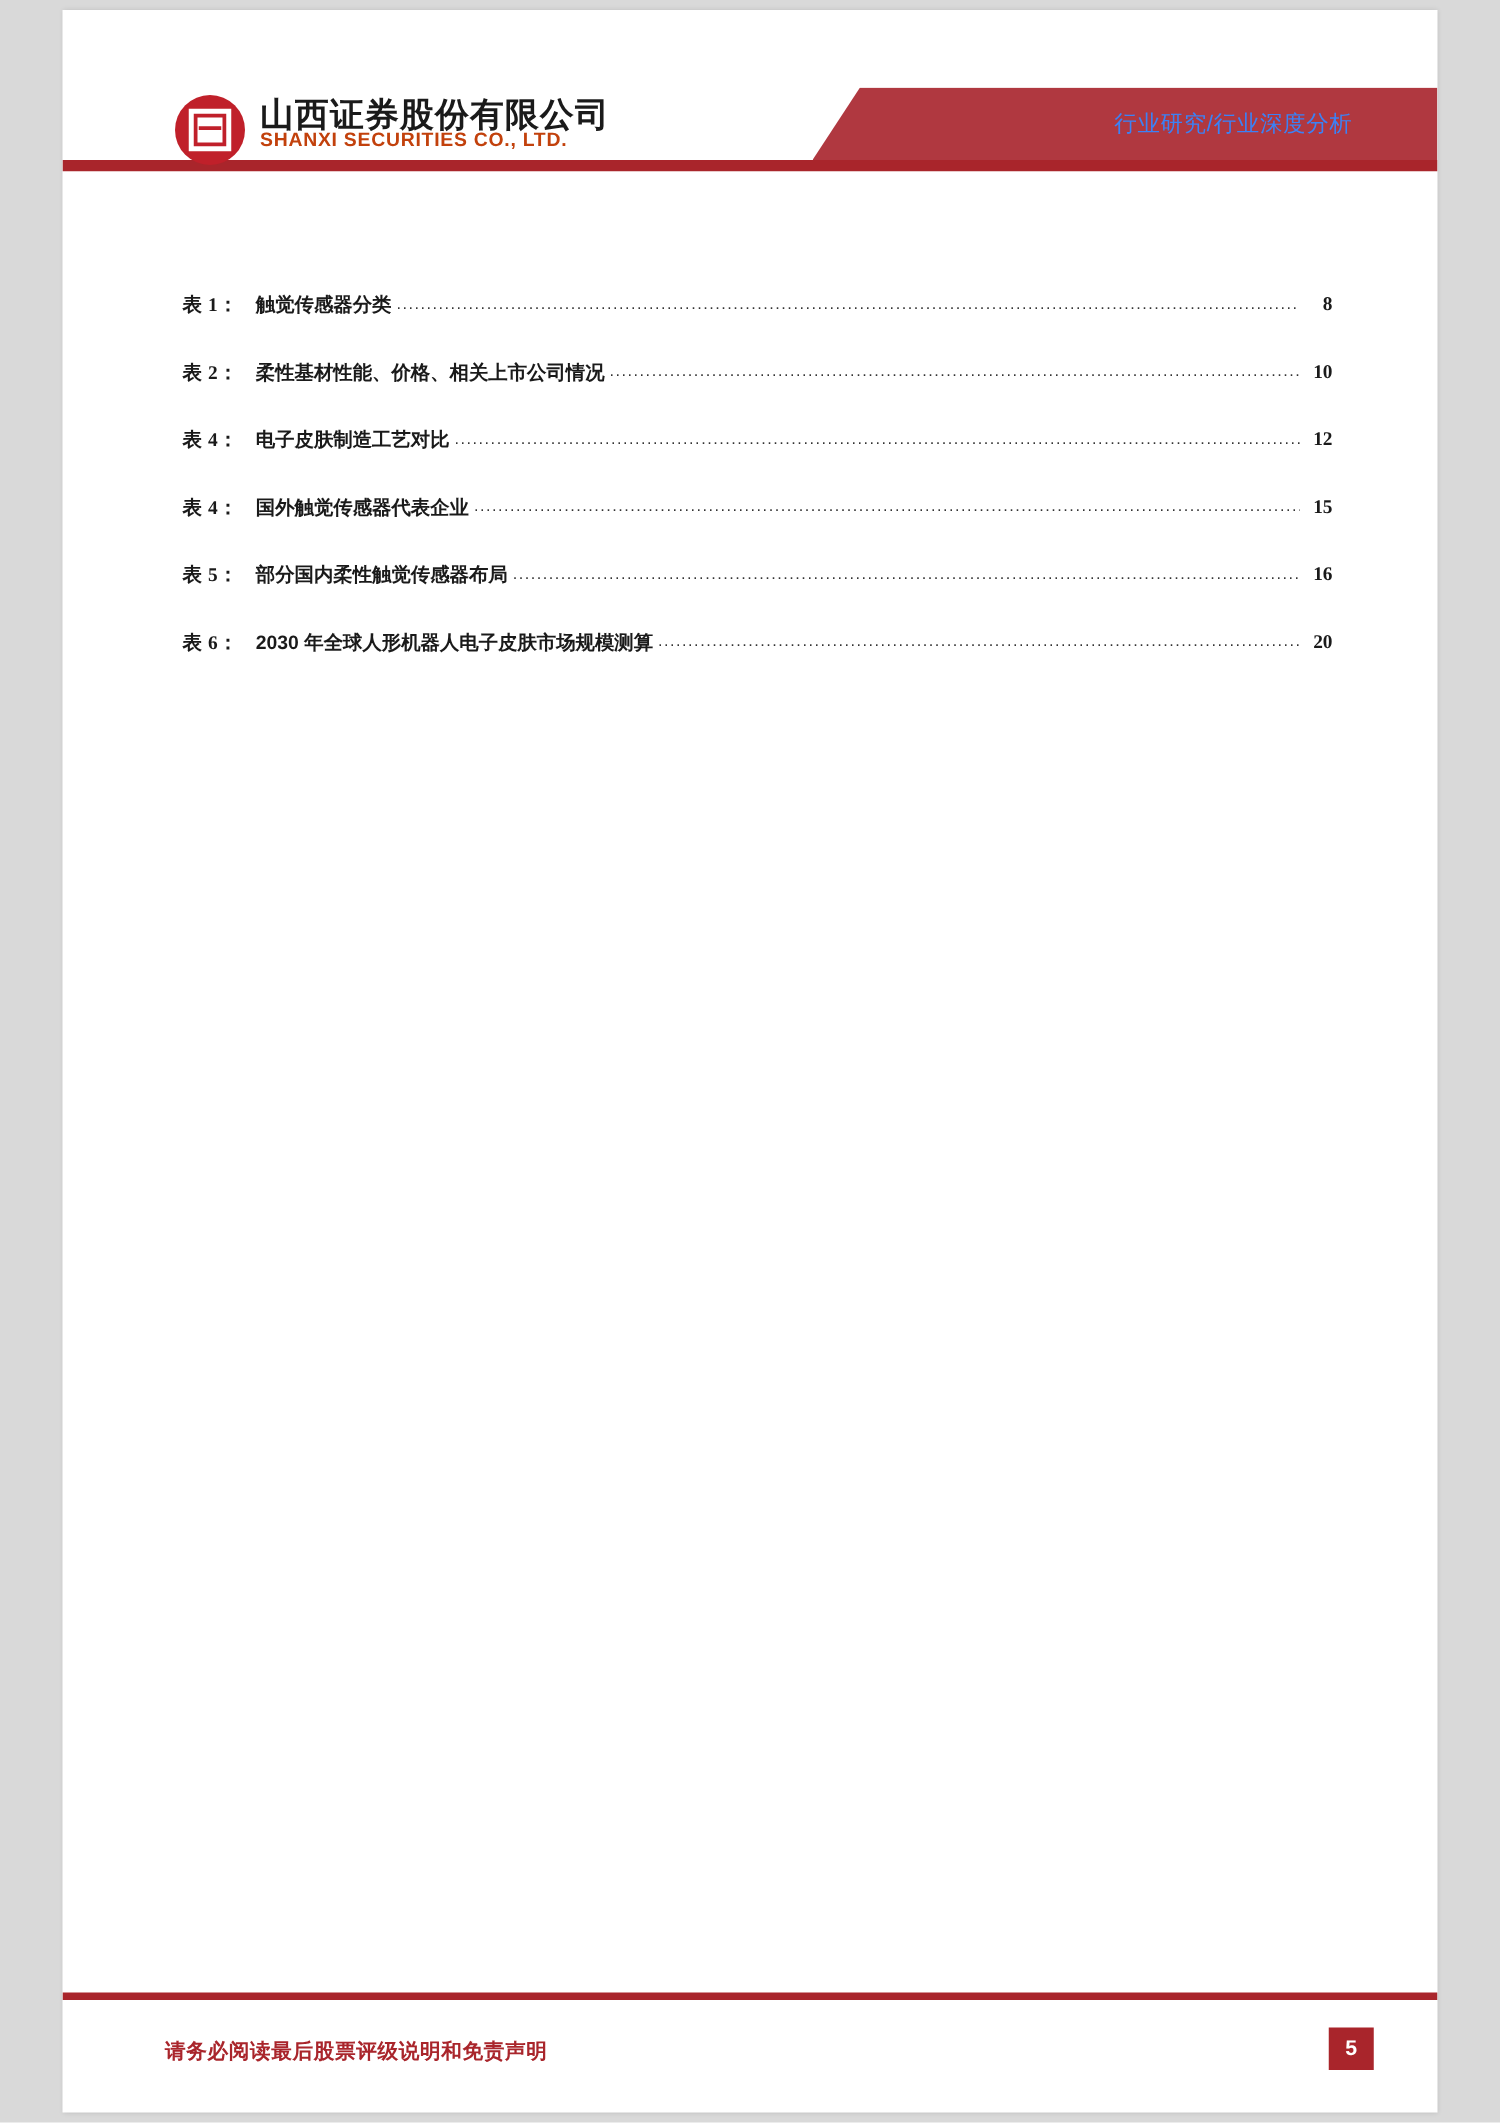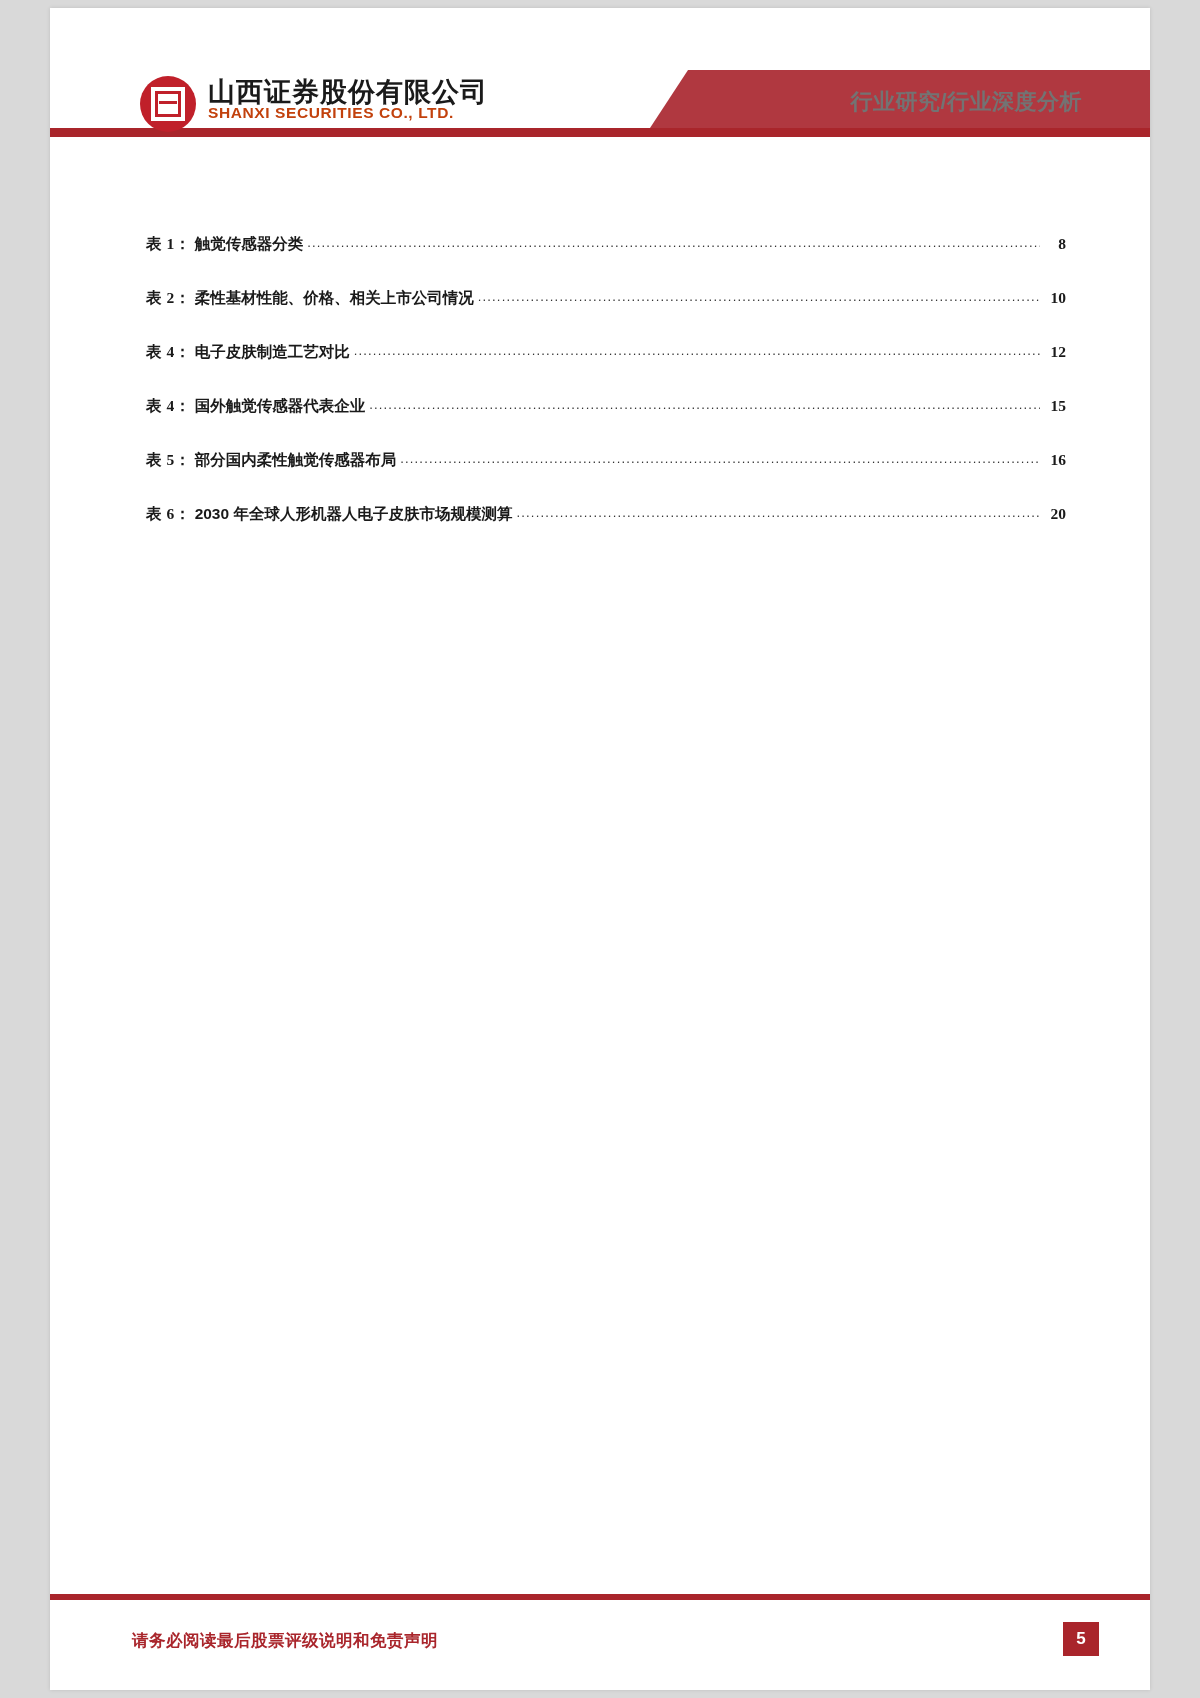--- a/index.html
+++ b/index.html
@@ -97,23 +97,23 @@
     top: 96px;
     font-size: 15.5px;
     font-weight: bold;
     color: #c2410c;
     letter-spacing: 0.6px;
   }
   .header-title {
     position: absolute;
     right: 68px;
     top: 79px;
-    font-size: 22px;
-    font-weight: bold;
-    color: #737373;
+    font-size: 18px;
+    font-weight: normal;
+    color: #3b82f6;
     letter-spacing: 0.5px;
   }
 
   
   .toc {
     position: absolute;
     left: 96px;
     top: 222px;
     width: 920px;
   }
@@ -128,21 +128,21 @@
   }
   .toc-label {
     font-weight: bold;
     white-space: nowrap;
     font-family: "Liberation Serif", serif;
     letter-spacing: 0.5px;
   }
   .toc-title {
     font-weight: bold;
     white-space: nowrap;
-    margin-left: 4px;
+    margin-left: 14px;
     font-family: "Liberation Sans", sans-serif;
   }
   .toc-dots {
     flex: 1 1 auto;
     overflow: hidden;
     white-space: nowrap;
     margin: 0 4px;
     position: relative;
     top: -2px;
     color: #333;

